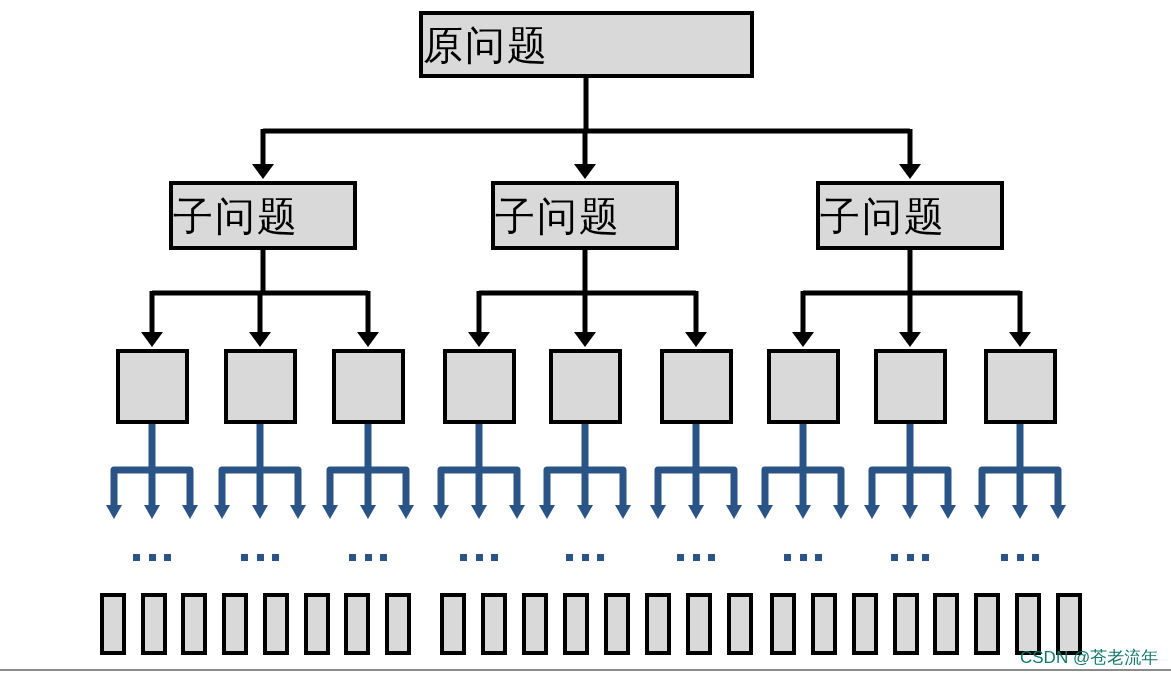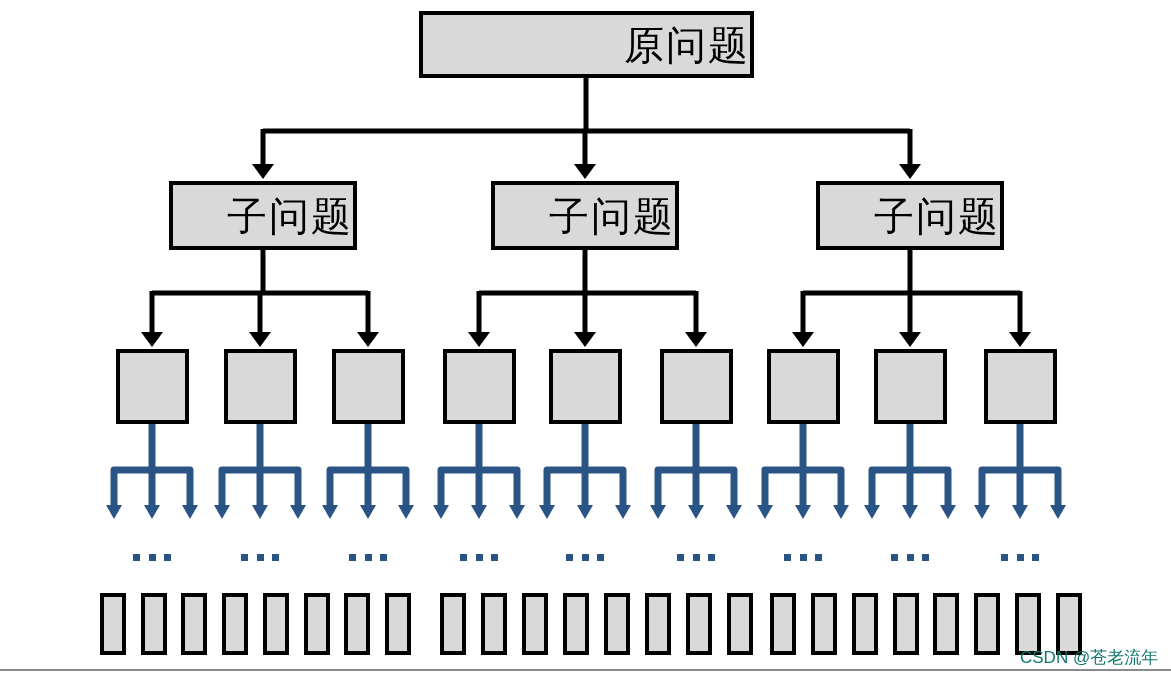--- a/index.html
+++ b/index.html
@@ -16,21 +16,21 @@
     left: 0; top: 0;
     width: 1171px; height: 675px;
   }
   .box {
     position: absolute;
     box-sizing: border-box;
     background: #D9D9D9;
     border: 4px solid #000000;
     display: flex;
     align-items: center;
-    justify-content: flex-end;
+    justify-content: flex-start;
   }
   .label-box span {
     font-size: 40px;
     color: #000000;
     letter-spacing: 2px;
     line-height: 1;
     white-space: nowrap;
   }
   .ellipsis {
     position: absolute;

